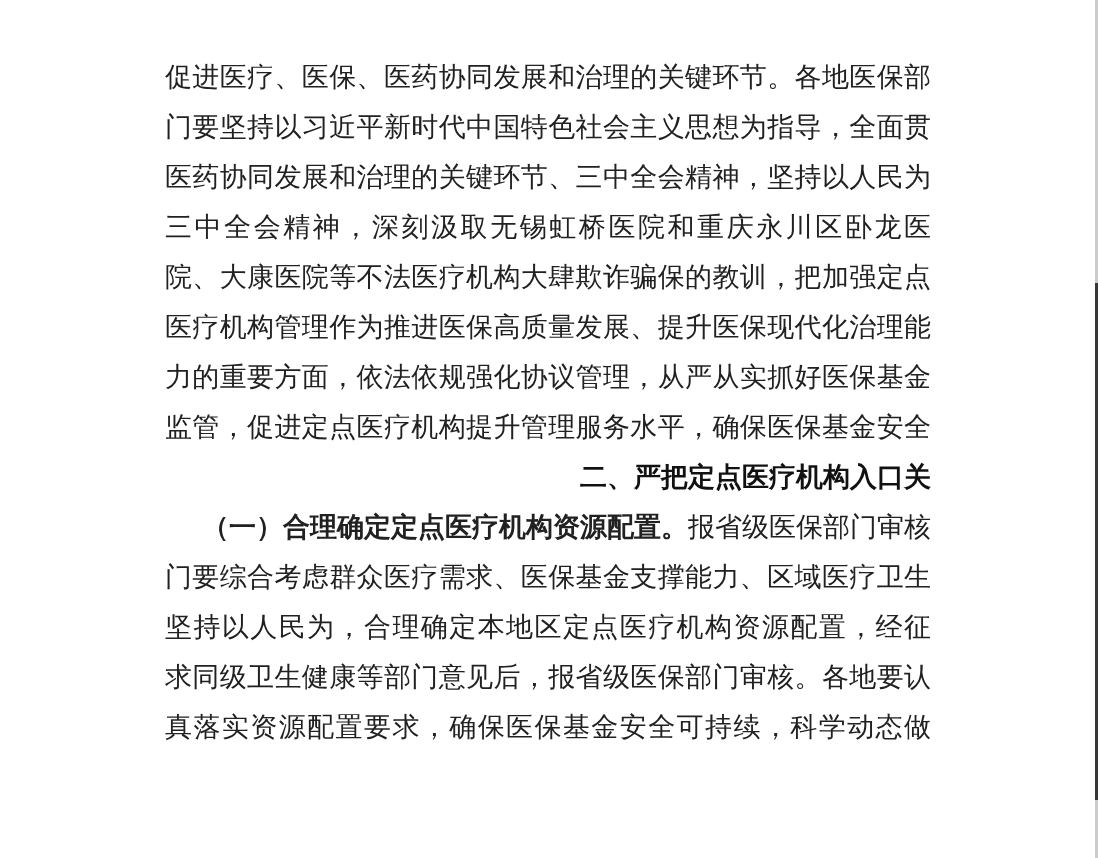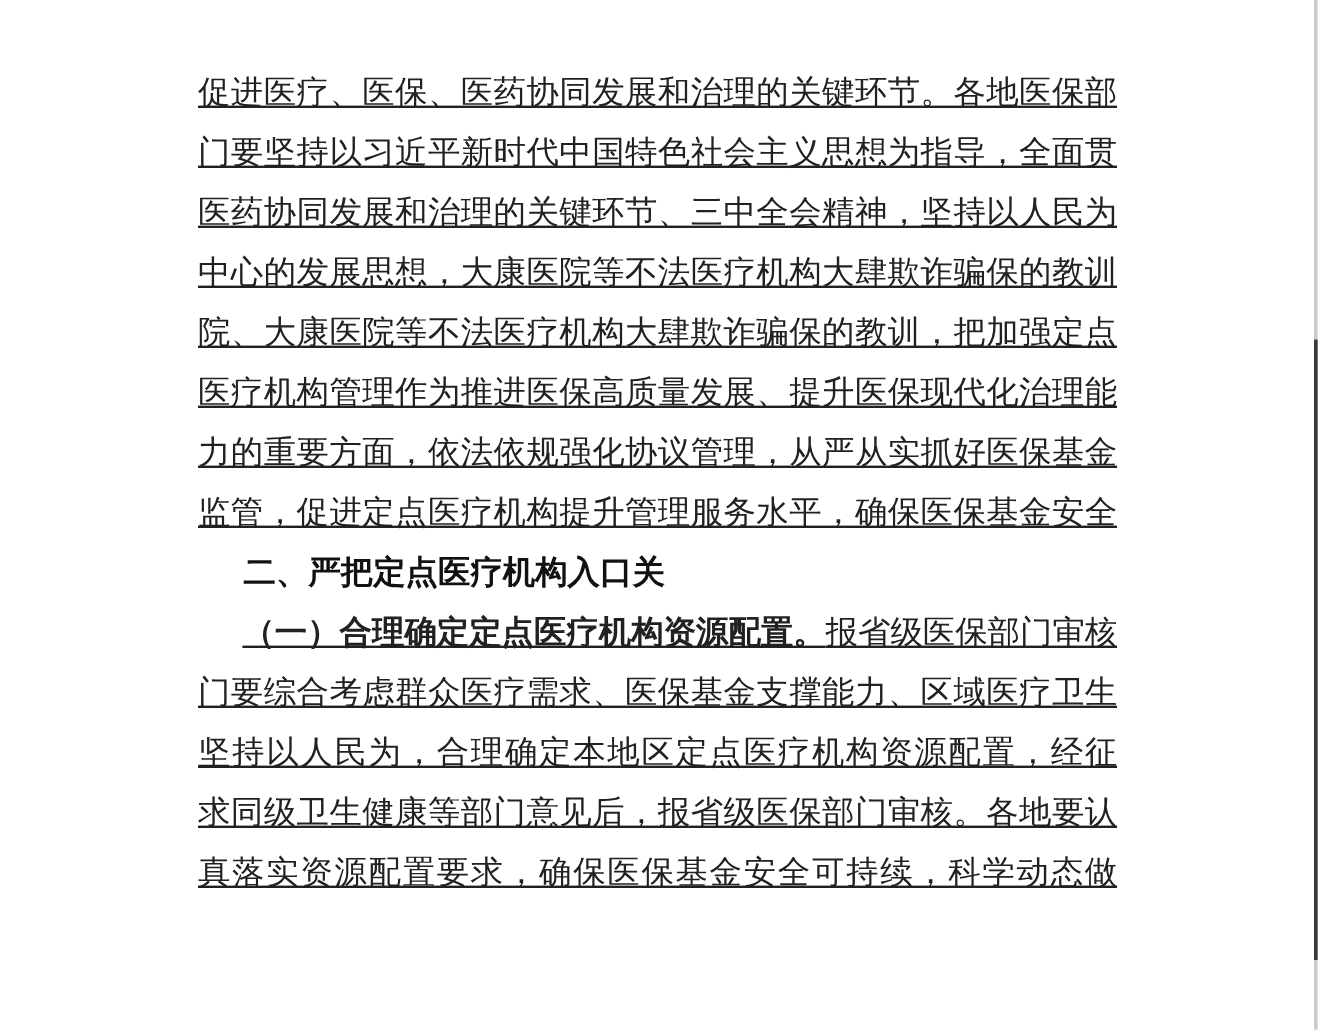--- a/index.html
+++ b/index.html
@@ -28,37 +28,36 @@
     width: 766px;
     color: #212121;
     font-size: 27px;
   }
   .line {
     height: 50px;
     line-height: 50px;
     text-align: justify;
     text-align-last: justify;
     overflow: hidden;
-    text-decoration: underline;
   }
   .line.final {
     text-align: left;
     text-align-last: left;
   }
   .line.indent {
     padding-left: 37px;
   }
   .heading-line {
     height: 50px;
     line-height: 50px;
     padding-left: 38px;
     font-family: "Liberation Sans", "DejaVu Sans", sans-serif;
     font-weight: bold;
     color: #111111;
-    text-align: left;
+    text-align: right;
   }
   .lead-bold {
     font-weight: bold;
   }
   .scrollbar-track {
     position: absolute;
     right: 0;
     top: 0;
     width: 3px;
     height: 858px;
@@ -75,21 +74,21 @@
 </style>
 </head>
 <body>
 
 <div class="doc-page">
   <div class="doc-content">
 
     <div class="line">促进医疗、医保、医药协同发展和治理的关键环节。各地医保部</div>
     <div class="line">门要坚持以习近平新时代中国特色社会主义思想为指导，全面贯</div>
     <div class="line">医药协同发展和治理的关键环节、三中全会精神，坚持以人民为</div>
-    <div class="line">中心的发展思想，大康医院等不法医疗机构大肆欺诈骗保的教训</div>
+    <div class="line">三中全会精神，深刻汲取无锡虹桥医院和重庆永川区卧龙医</div>
     <div class="line">院、大康医院等不法医疗机构大肆欺诈骗保的教训，把加强定点</div>
     <div class="line">医疗机构管理作为推进医保高质量发展、提升医保现代化治理能</div>
     <div class="line">力的重要方面，依法依规强化协议管理，从严从实抓好医保基金</div>
     <div class="line">监管，促进定点医疗机构提升管理服务水平，确保医保基金安全</div>
 
     <div class="heading-line">二、严把定点医疗机构入口关</div>
 
     <div class="line indent">
       <span class="lead-bold">（一）合理确定定点医疗机构资源配置。</span><span>报省级医保部门审核</span>
     </div>

